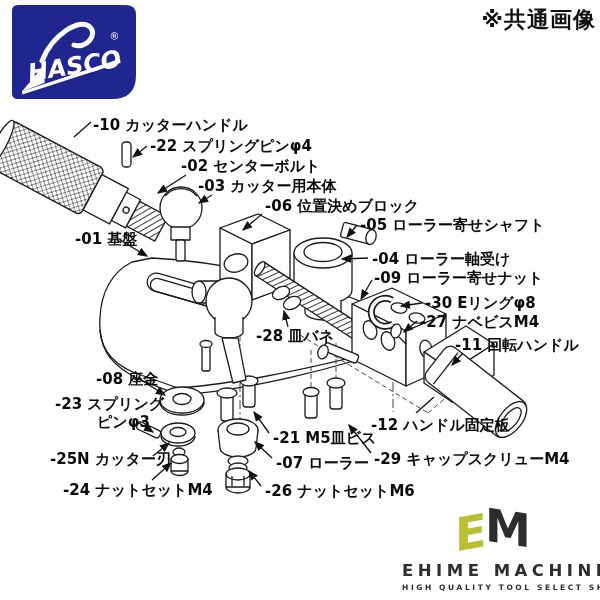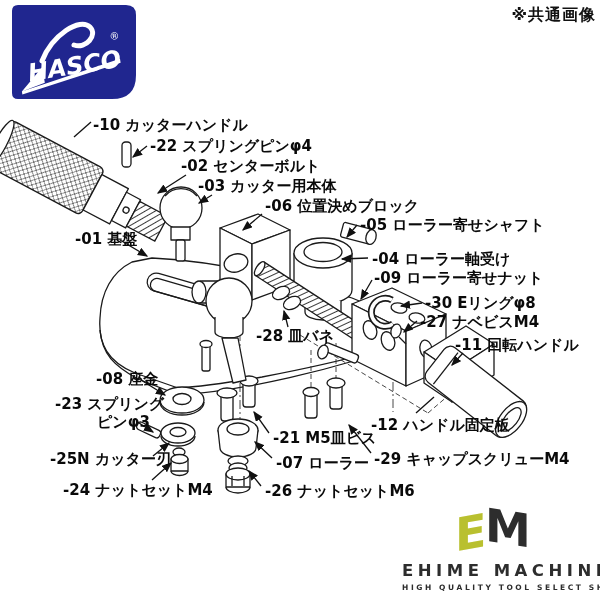--- a/index.html
+++ b/index.html
@@ -1,21 +1,21 @@
 <!DOCTYPE html>
 <html><head>
 <meta charset="utf-8">
 <style>
   html,body{margin:0;padding:0;}
   body{
     width:600px;height:600px;position:relative;background:#fff;overflow:hidden;
     font-family:"DejaVu Sans","Liberation Sans",sans-serif;
   }
   .note{
-    position:absolute;top:5px;right:4px;font-size:16px;font-weight:bold;color:#111;
+    position:absolute;top:5px;right:4px;font-size:22px;font-weight:bold;color:#111;
     letter-spacing:1px;
   }
   
   .hasco{position:absolute;top:5px;left:8px;width:128px;height:94px;}
   
   .diag{position:absolute;left:0;top:0;}
   .pt{fill:#fff;stroke:#1a1a1a;stroke-width:1.3;stroke-linejoin:round;}
   .ln{fill:none;stroke:#1a1a1a;stroke-width:1.3;}
   .lbl{font:bold 15px "DejaVu Sans","Liberation Sans",sans-serif;fill:#0a0a0a;}
   .ldr{stroke:#111;stroke-width:1.3;fill:none;marker-end:url(#ah);}

